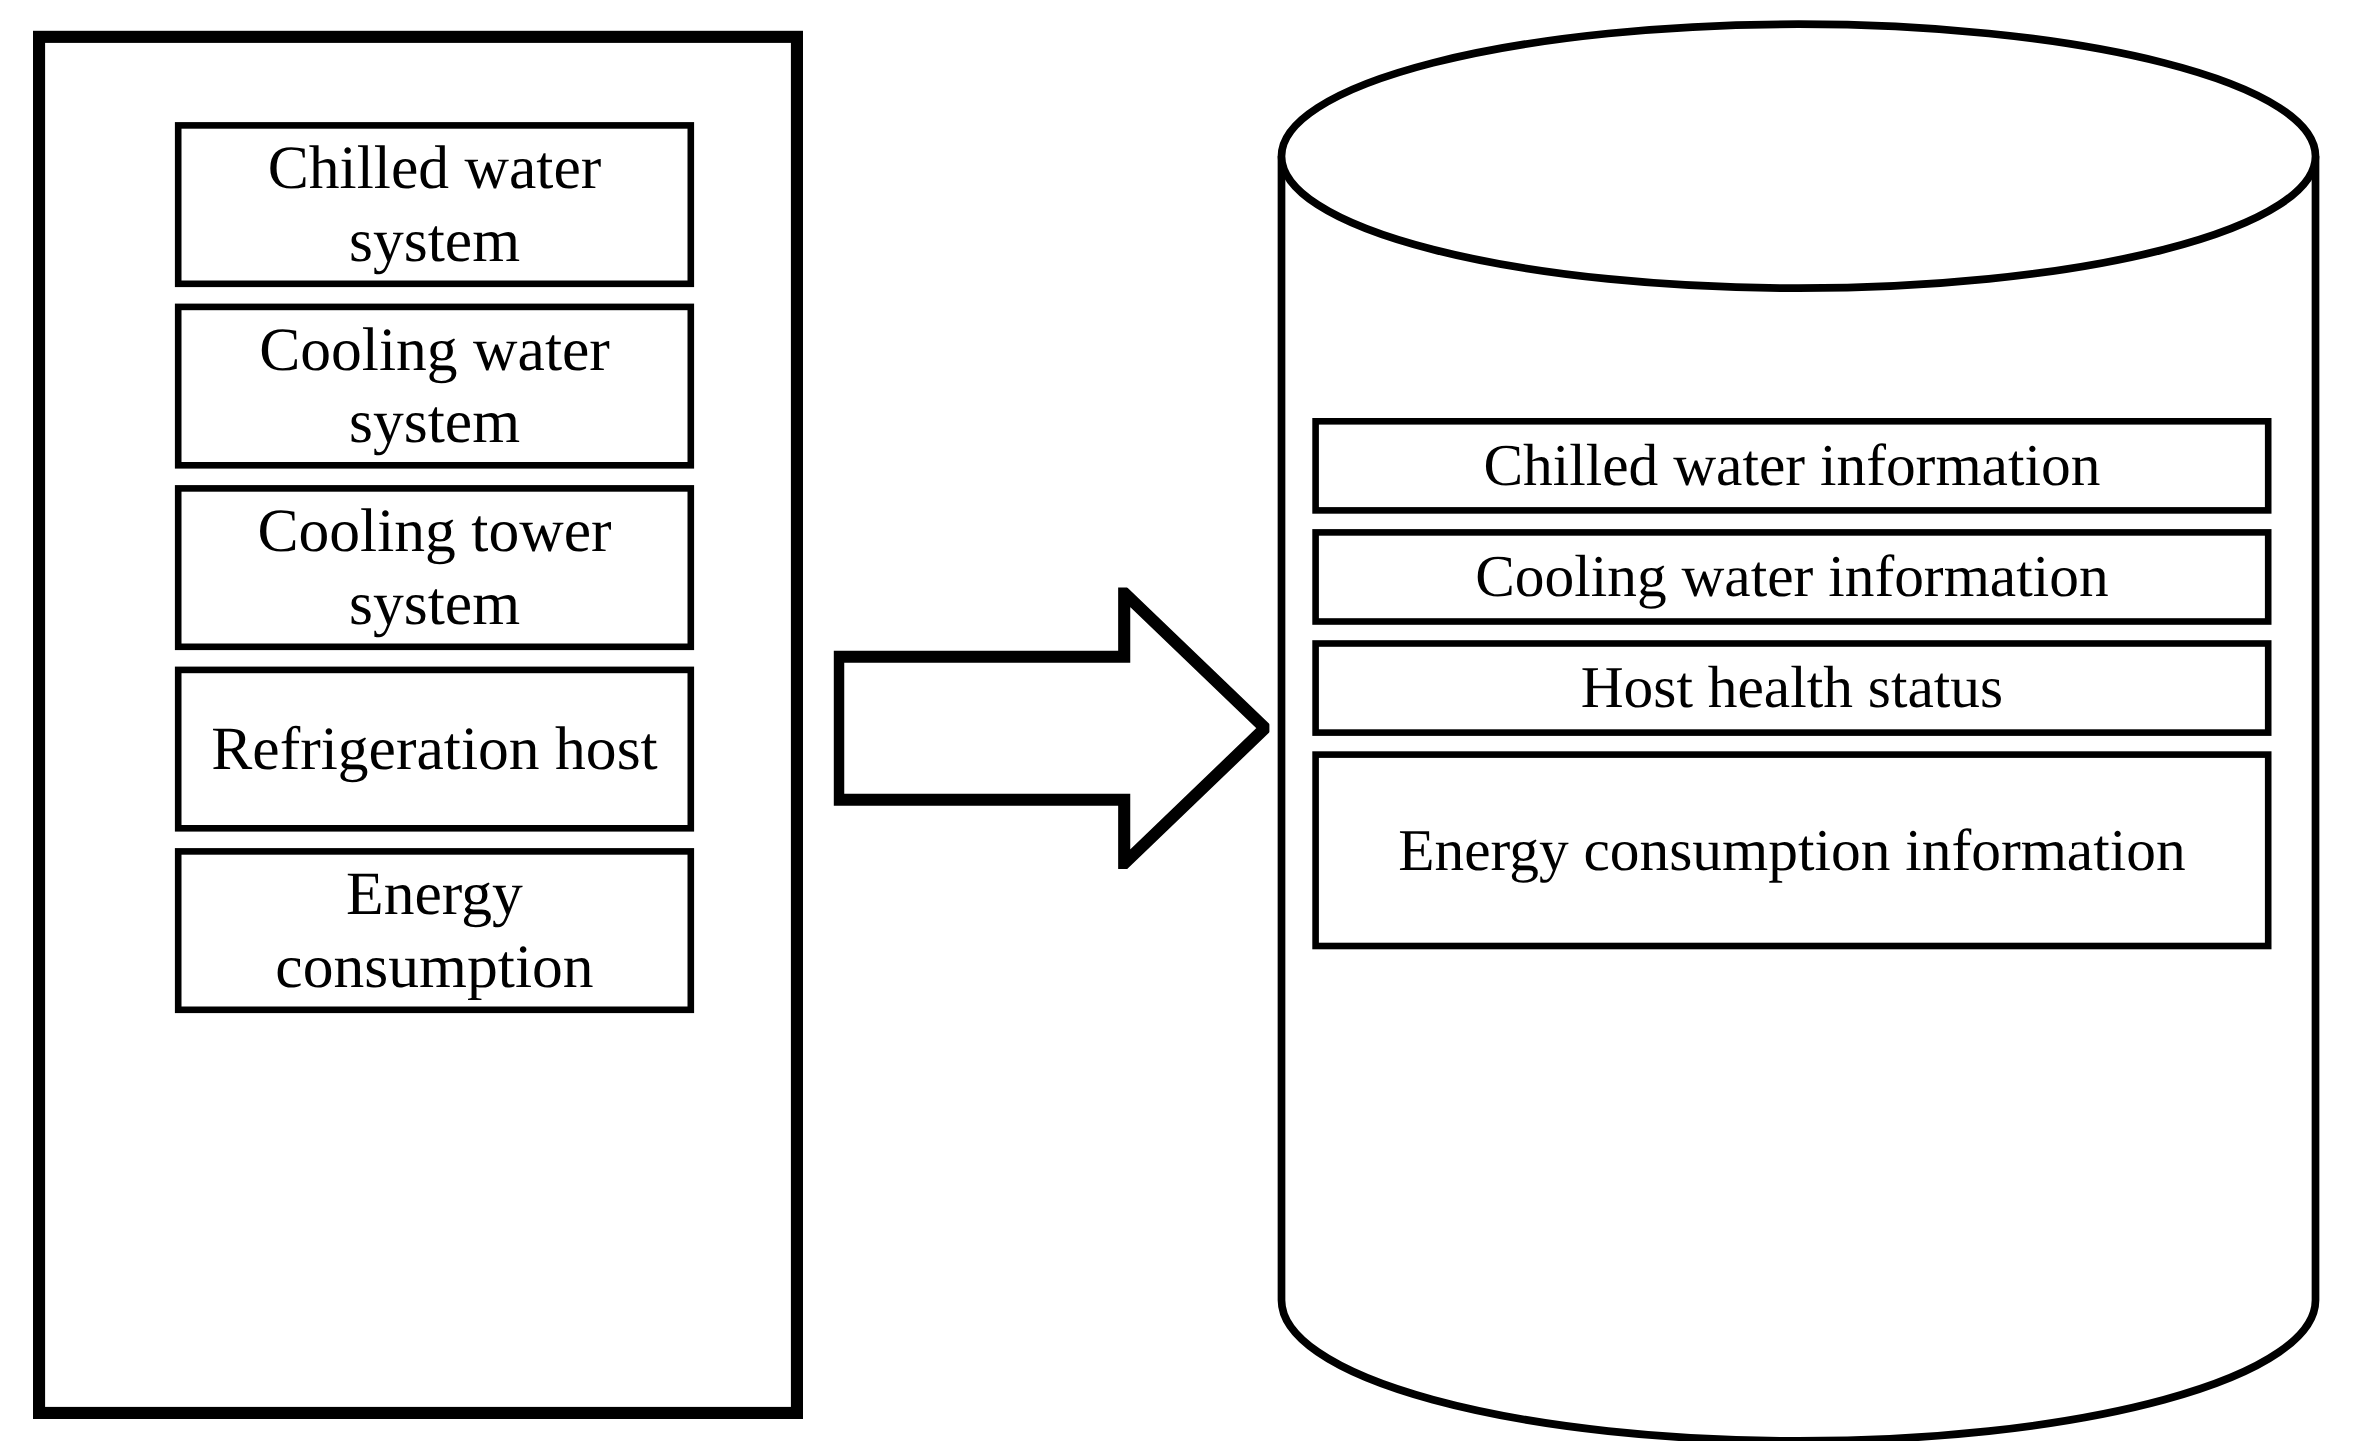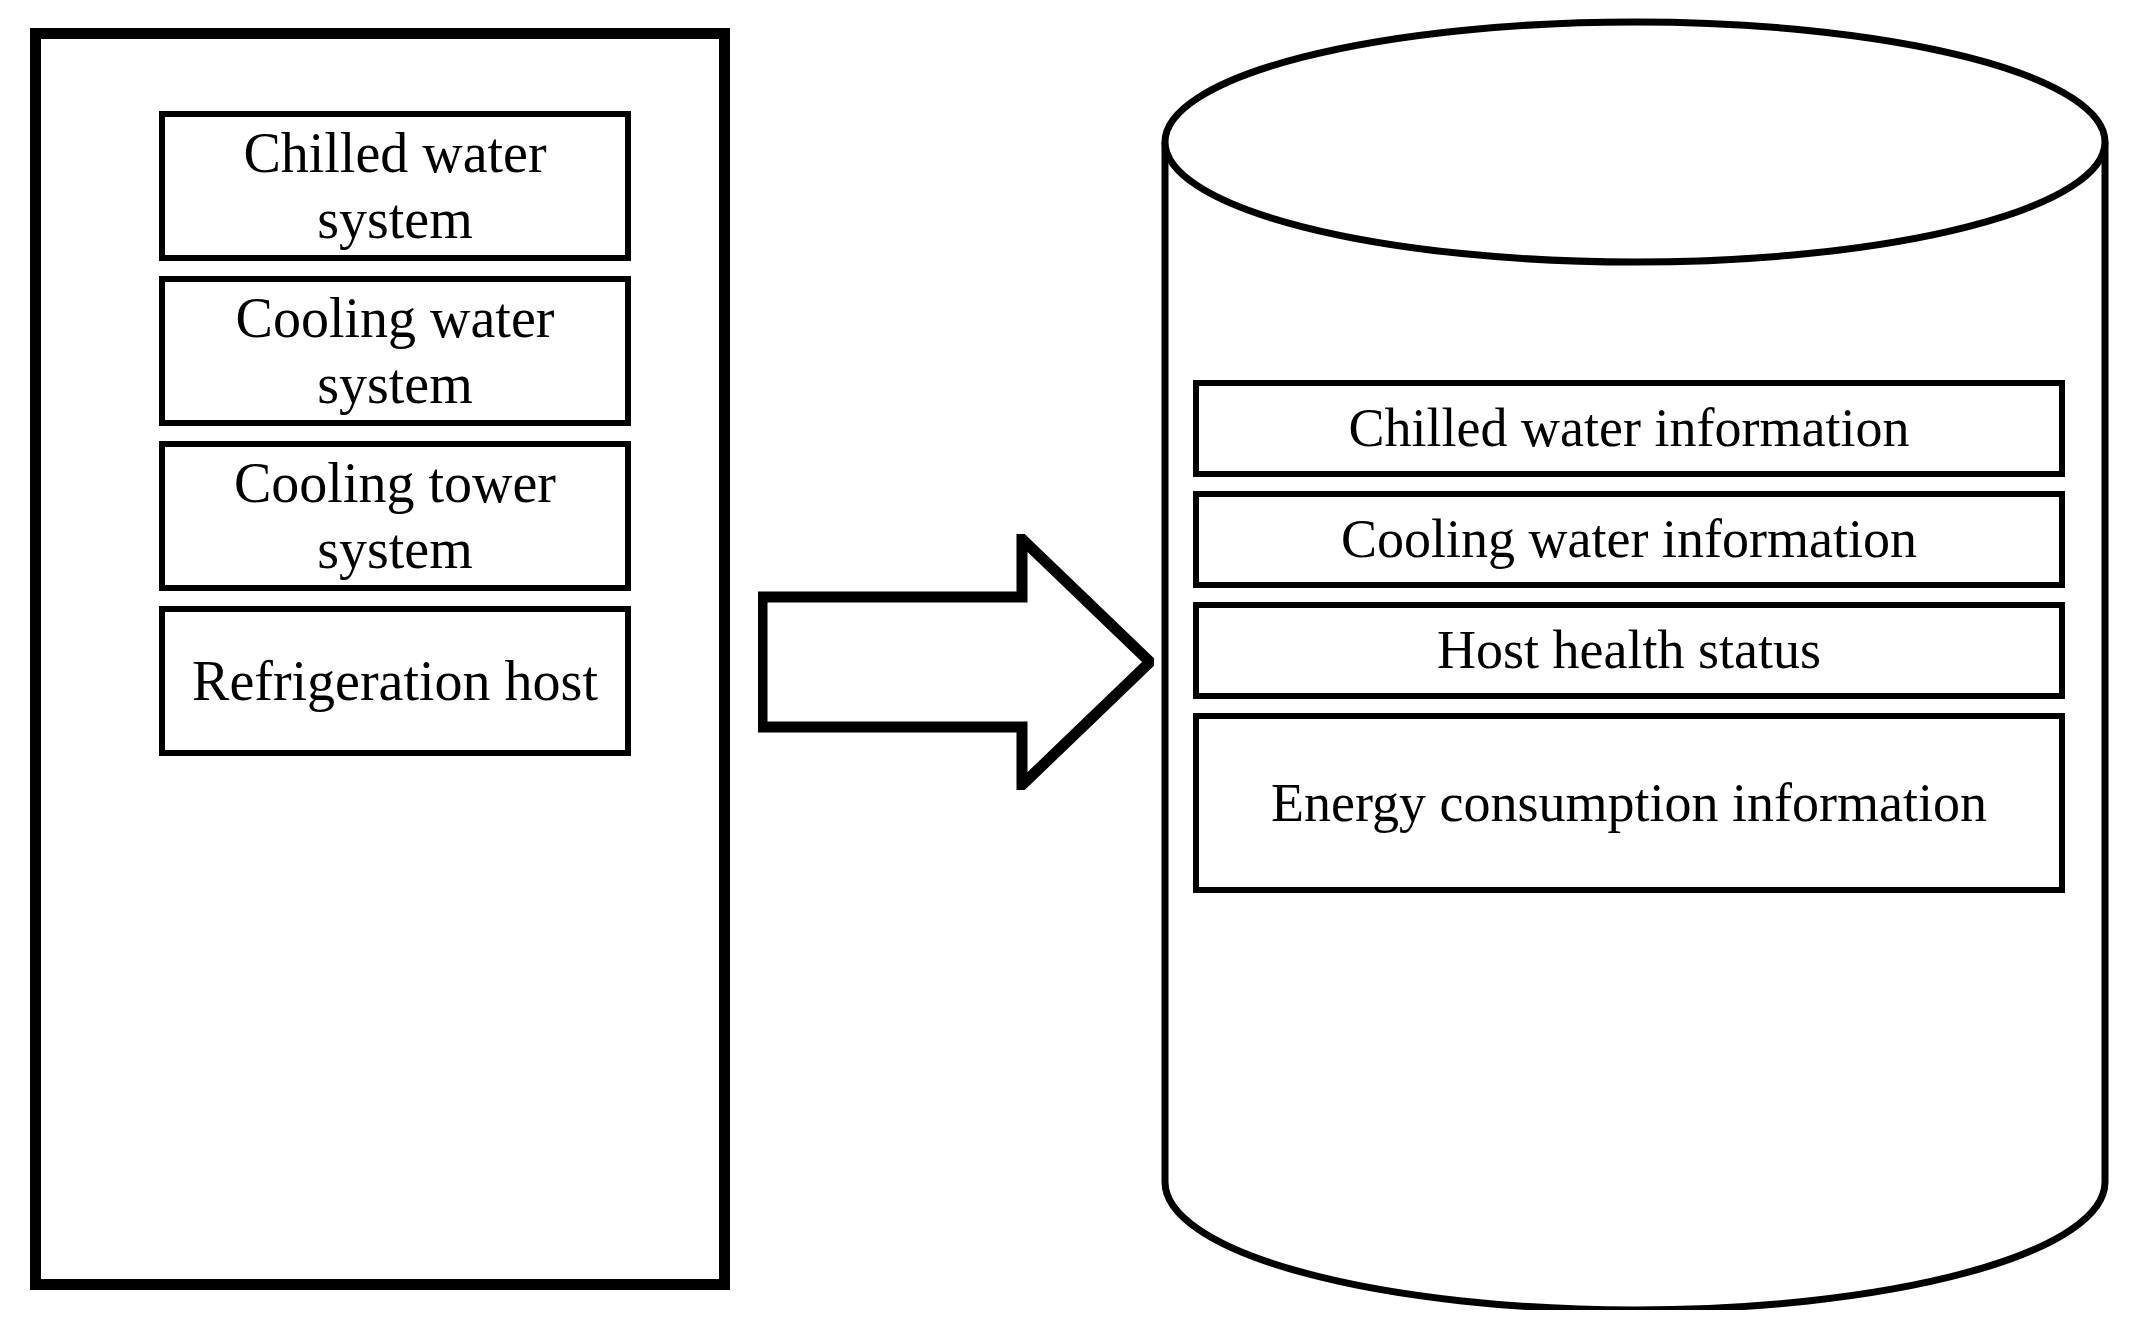--- a/index.html
+++ b/index.html
@@ -94,21 +94,21 @@
     margin-bottom: 14px;
     display: flex;
     align-items: center;
     justify-content: center;
     text-align: center;
     color: #000000;
     font-size: 54px;
     line-height: 1.16;
     padding: 6px 10px;
   }
-  .db-box.h1 { height: 97px; }
+  .db-box.h1 { height: 87px; }
   .db-box.h2 { height: 180px; margin-bottom: 4px; }
 </style>
 </head>
 <body>
 
 <div id="canvas">
 
   <div class="left-panel">
     <div class="left-stack">
 
@@ -121,20 +121,23 @@
       </div>
 
       <div class="left-box h2">
         <span class="txt">Cooling tower system</span>
       </div>
 
       <div class="left-box h2">
         <span class="txt">Refrigeration host</span>
       </div>
 
+      <div class="left-box h2 last">
+        <span class="txt">Energy consumption</span>
+      </div>
 
     </div>
   </div>
 
   <div class="arrow-wrap">
     <svg viewBox="0 0 396 256" preserveAspectRatio="none">
       <polygon points="4,63 264,63 264,5 392,128 264,251 264,193 4,193" fill="#ffffff" stroke="#000000" stroke-width="11" stroke-linejoin="miter"></polygon>
     </svg>
   </div>
 

